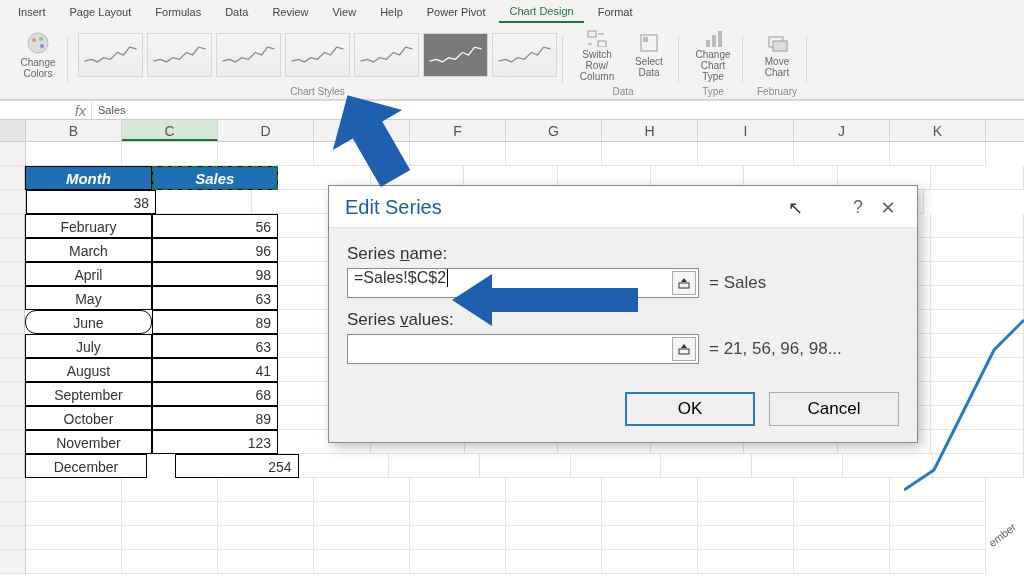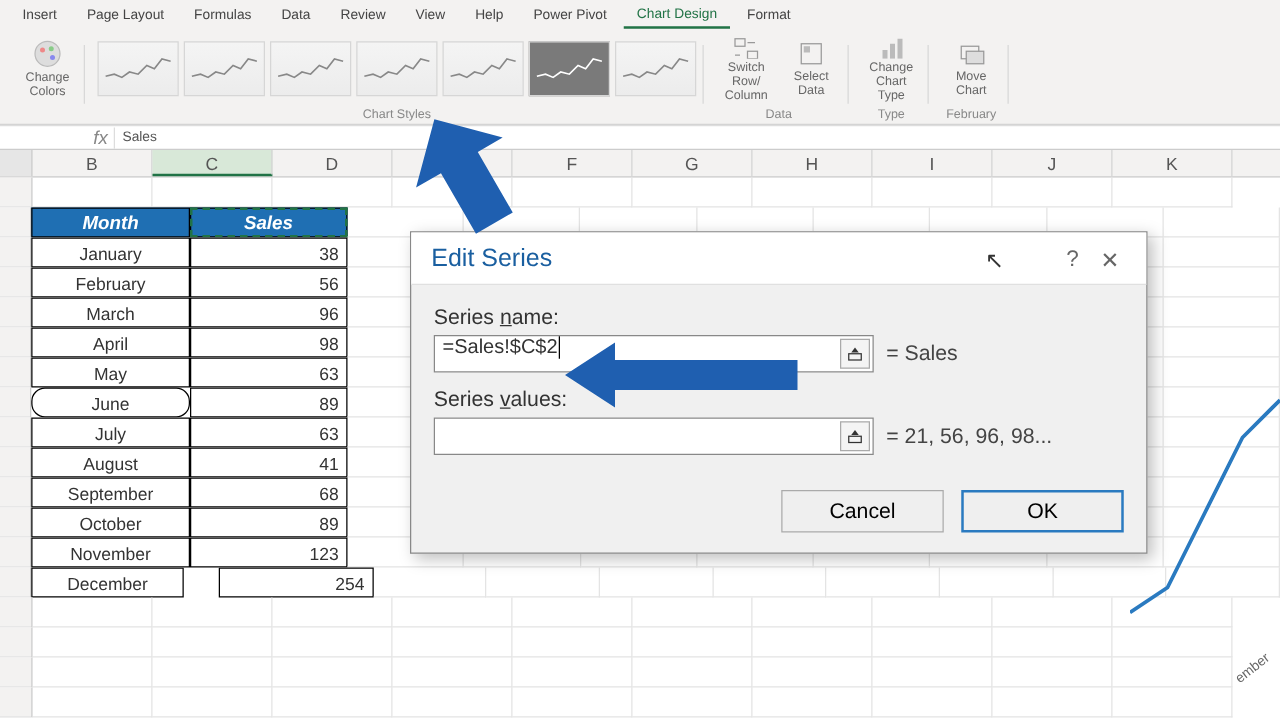--- a/index.html
+++ b/index.html
@@ -240,21 +240,20 @@
         <div class="cell"></div>
         <div class="cell"></div>
         <div class="cell"></div>
         <div class="cell"></div>
         <div class="cell"></div>
         <div class="cell"></div>
         <div class="cell"></div>
       </div>
       <div class="row">
         <div class="row-h"></div>
-        <div class="cell data-cell" style="width: 130px;">January</div>
         <div class="cell data-cell right" style="width: 130px;">38</div>
         <div class="cell"></div>
         <div class="cell"></div>
         <div class="cell"></div>
         <div class="cell"></div>
         <div class="cell"></div>
         <div class="cell"></div>
         <div class="cell"></div>
         <div class="cell"></div>
       </div>
@@ -496,22 +495,22 @@
                 <rect x="2" y="7" width="10" height="5" fill="none" stroke="#333"></rect>
                 <path d="M7 2 L4 6 L10 6 Z" fill="#333"></path>
               </svg>
           </div>
         </div>
         <div class="preview">= 21, 56, 96, 98...</div>
       </div>
     </div>
   </div>
   <div class="dialog-buttons">
+    <button class="dlg-btn primary">OK</button>
     <button class="dlg-btn">Cancel</button>
-    <button class="dlg-btn primary">OK</button>
   </div>
 </div>
 
 <div class="arrow" style="left:320px; top:88px">
   <svg width="110" height="110">
       <polygon points="55,0 95,40 72,40 72,96 38,96 38,40 15,40" fill="#1f5fb0" transform="rotate(-30 55 55)"></polygon>
     </svg>
 </div>
 <div class="arrow" style="left:452px; top:270px">
   <svg width="190" height="60">

